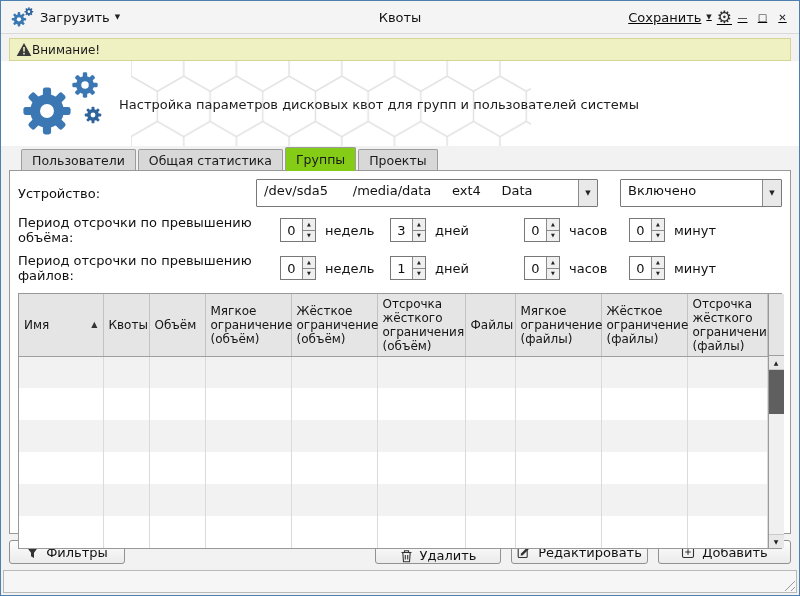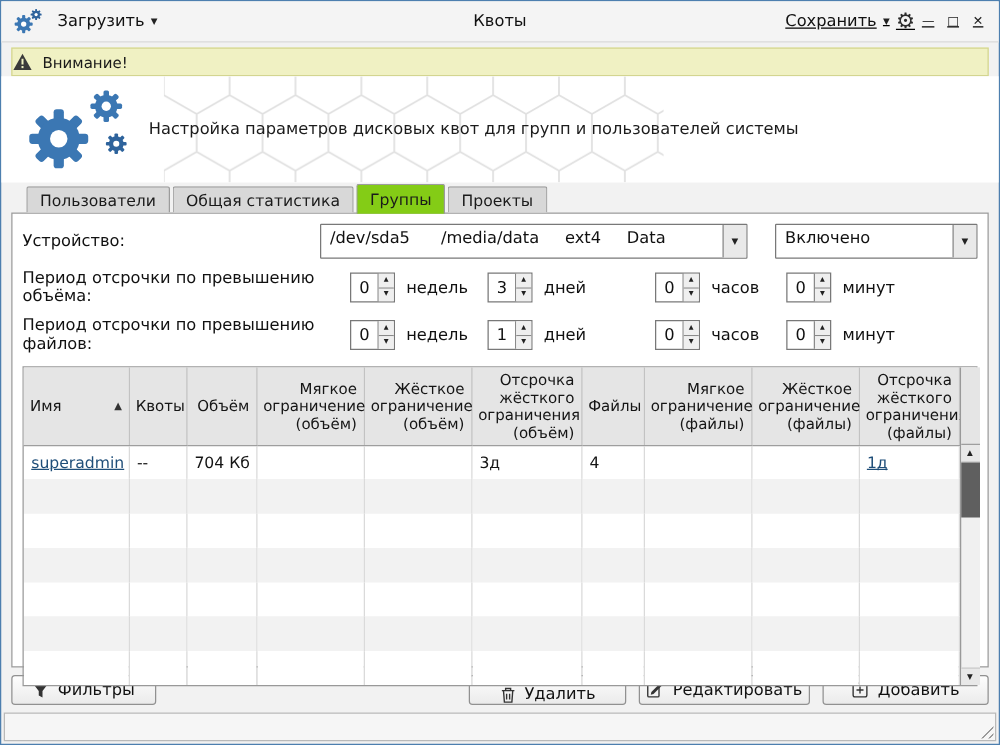--- a/index.html
+++ b/index.html
@@ -6,34 +6,34 @@
   html,body { margin:0; padding:0; background:#fff; }
   body { width:800px; height:596px; font-family:"DejaVu Sans","Liberation Sans",sans-serif; }
   button { border:none; background:none; font:inherit; padding:0; color:inherit; }
 
   .window { width:800px; height:596px; border:1px solid #4d7faf; background:#f2f2f2;
             display:flex; flex-direction:column; overflow:hidden; }
 
   
   .titlebar { flex:none; height:33px; background:#f4f4f4; border-bottom:1px solid #d9d9d9;
               display:flex; align-items:center; padding:0 8px; position:relative; }
-  .tb-left { display:flex; align-items:center; gap:6px; z-index:2; }
+  .tb-left { display:flex; align-items:center; z-index:2; }
   .app-logo { width:26px; height:26px; }
   .menu-btn { display:flex; align-items:center; gap:5px; font-size:13px; color:#111; padding:3px 5px; }
   .caret { font-size:7px; color:#222; line-height:1; }
   .window-title { position:absolute; left:0; right:0; text-align:center; font-size:13px; color:#111; z-index:1; }
   .tb-right { margin-left:auto; display:flex; align-items:center; gap:0; z-index:2;text-decoration:underline; }
   .gear-btn { font-size:17px; color:#2e2e2e; line-height:1; }
   .win-controls { display:flex; gap:3px; margin-left:2px; }
   .win-btn { width:17px; height:18px; display:flex; align-items:center; justify-content:center;
              font-size:10px; color:#222; }
 
   
   .warning-bar { flex:none; margin:4px 8px 0; height:23px; background:#f0f1c3; border:1px solid #d3d590;
-                 display:flex; align-items:center; gap:8px; padding:0 0; font-size:12px; color:#1a1a1a; }
+                 display:flex; align-items:center; padding:0 6px; font-size:12px; color:#1a1a1a; }
 
   
   .banner { flex:none; position:relative; height:85px; background:#fff; overflow:hidden; }
   .hex-bg { position:absolute; left:130px; top:0; width:400px; height:100%; }
   .banner-gears { position:absolute; left:16px; top:6px; }
   .banner-text { position:absolute; left:118px; top:50%; transform:translateY(-50%);
                  font-size:13px; color:#1c1c1c; z-index:2; }
 
   
   .tabs { flex:none; position:relative; z-index:3; display:flex; align-items:flex-end;
@@ -65,21 +65,21 @@
   .spin-up,.spin-down { flex:1; display:flex; align-items:center; justify-content:center;
                         font-size:5px; color:#222; background:#efefef; line-height:1; }
   .spin-up { border-bottom:1px solid #8a8a8a; }
   .unit { font-size:13px; color:#111; padding-left:9px; }
   .unit-weeks { width:74px; } .unit-days { width:98px; } .unit-hours { width:69px; } .unit-mins { width:60px; }
 
   
   .table-outer { margin:6px 8px; height:256px; border:1px solid #999; display:flex; }
   table { border-collapse:collapse; table-layout:fixed; width:748px; flex:none; }
   thead th { height:62px; background:#e5e5e5; border-right:1px solid #c2c2c2; border-bottom:1px solid #9e9e9e;
-             font-size:12px; font-weight:normal; color:#151515; text-align:right; padding:2px 5px;
+             font-size:12px; font-weight:normal; color:#151515; text-align:left; padding:2px 5px;
              vertical-align:middle; }
   .th-flex { display:flex; align-items:center; justify-content:space-between; }
   .sort-icon { font-size:8px; color:#333; }
   tbody td { height:24px; font-size:12.5px; color:#151515; padding:0 6px; border-right:1px solid #dadada;
              white-space:nowrap; overflow:hidden; }
   tr.selected td { background:#a9c8e9; }
   tr.row-white td { background:#fff; }
   tr.empty-row.even td { background:#f2f2f2; }
   tr.empty-row.odd td { background:#fff; }
   a.cell-link { color:#1f4e79; text-decoration:underline; cursor:pointer; }
@@ -306,32 +306,20 @@
             <th>Мягкое ограничение (объём)</th>
             <th>Жёсткое ограничение (объём)</th>
             <th>Отсрочка жёсткого ограничения (объём)</th>
             <th>Файлы</th>
             <th>Мягкое ограничение (файлы)</th>
             <th>Жёсткое ограничение (файлы)</th>
             <th>Отсрочка жёсткого ограничения (файлы)</th>
           </tr>
         </thead>
         <tbody>
-          <tr class="row-white">
-            <td><a class="cell-link">superadmin</a></td>
-            <td>--</td>
-            <td>704 Кб</td>
-            <td></td>
-            <td></td>
-            <td>3д</td>
-            <td>4</td>
-            <td></td>
-            <td></td>
-            <td><a class="cell-link">1д</a></td>
-          </tr>
         <tr class="empty-row even">
               <td></td>
               <td></td>
               <td></td>
               <td></td>
               <td></td>
               <td></td>
               <td></td>
               <td></td>
               <td></td>

